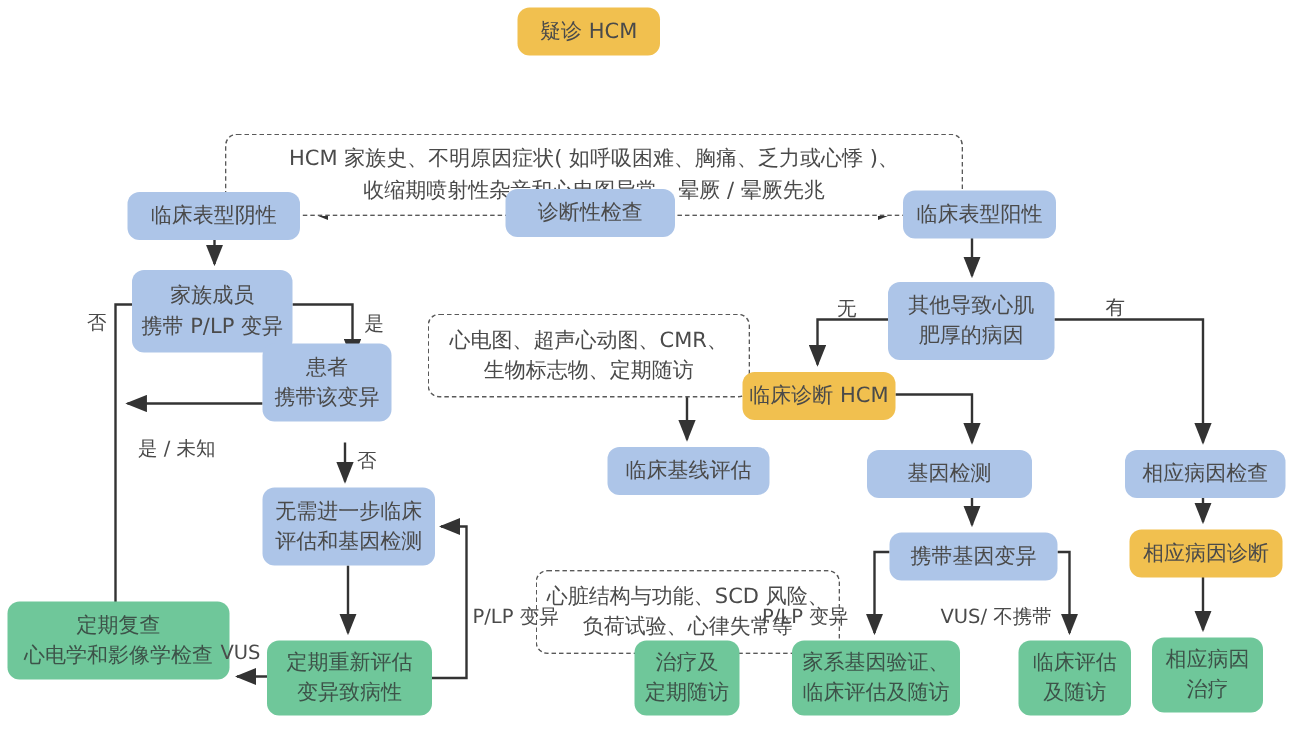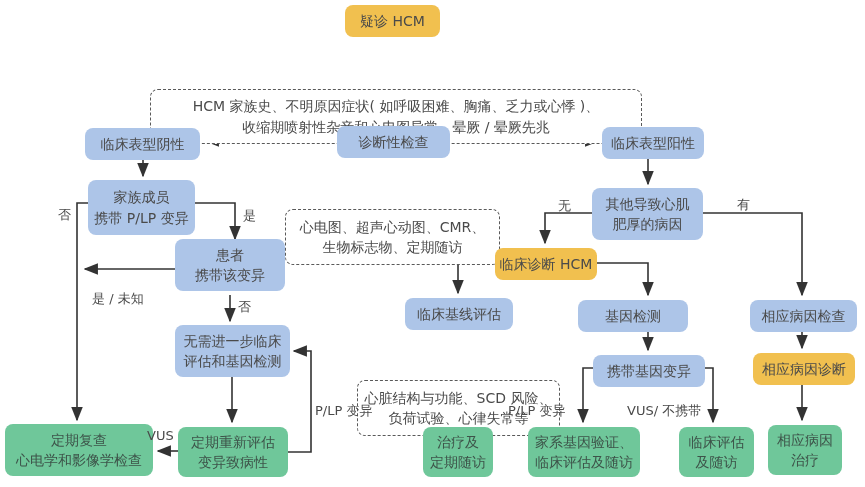--- a/index.html
+++ b/index.html
@@ -63,42 +63,42 @@
 
   <div class="node dashed" style="left:285px;top:165px;width:215px;height:56px">心电图、超声心动图、CMR、
 生物标志物、定期随访</div>
 
   <div class="node blue" style="left:88px;top:180px;width:107px;height:55px">家族成员
 携带 P/LP 变异</div>
 
   <div class="node blue" style="left:592px;top:188px;width:111px;height:52px">其他导致心肌
 肥厚的病因</div>
 
-  <div class="node blue" style="left:175px;top:239px;width:110px;height:52px">患者
+  <div class="node blue" style="left:175px;top:229px;width:86px;height:52px">患者
 携带该变异</div>
 
   <div class="node yellow" style="left:495px;top:248px;width:102px;height:30px">临床诊断 HCM</div>
 
   <div class="node blue" style="left:405px;top:298px;width:108px;height:30px">临床基线评估</div>
 
   <div class="node blue" style="left:578px;top:300px;width:110px;height:28px">基因检测</div>
 
   <div class="node blue" style="left:750px;top:300px;width:107px;height:30px">相应病因检查</div>
 
   <div class="node blue" style="left:175px;top:325px;width:115px;height:52px">无需进一步临床
 评估和基因检测</div>
 
   <div class="node dashed" style="left:357px;top:336px;width:203px;height:56px">心脏结构与功能、SCD 风险、
 负荷试验、心律失常等</div>
 
   <div class="node yellow" style="left:753px;top:353px;width:102px;height:30px">相应病因诊断</div>
 
   <div class="node blue" style="left:593px;top:355px;width:112px;height:27px">携带基因变异</div>
 
-  <div class="node green" style="left:5px;top:424px;width:148px;height:52px">定期复查
+  <div class="node green" style="left:5px;top:401px;width:148px;height:52px">定期复查
 心电学和影像学检查</div>
 
   <div class="node green" style="left:178px;top:427px;width:110px;height:50px">定期重新评估
 变异致病性</div>
 
   <div class="node green" style="left:423px;top:427px;width:70px;height:50px">治疗及
 定期随访</div>
 
   <div class="node green" style="left:528px;top:427px;width:112px;height:50px">家系基因验证、
 临床评估及随访</div>

